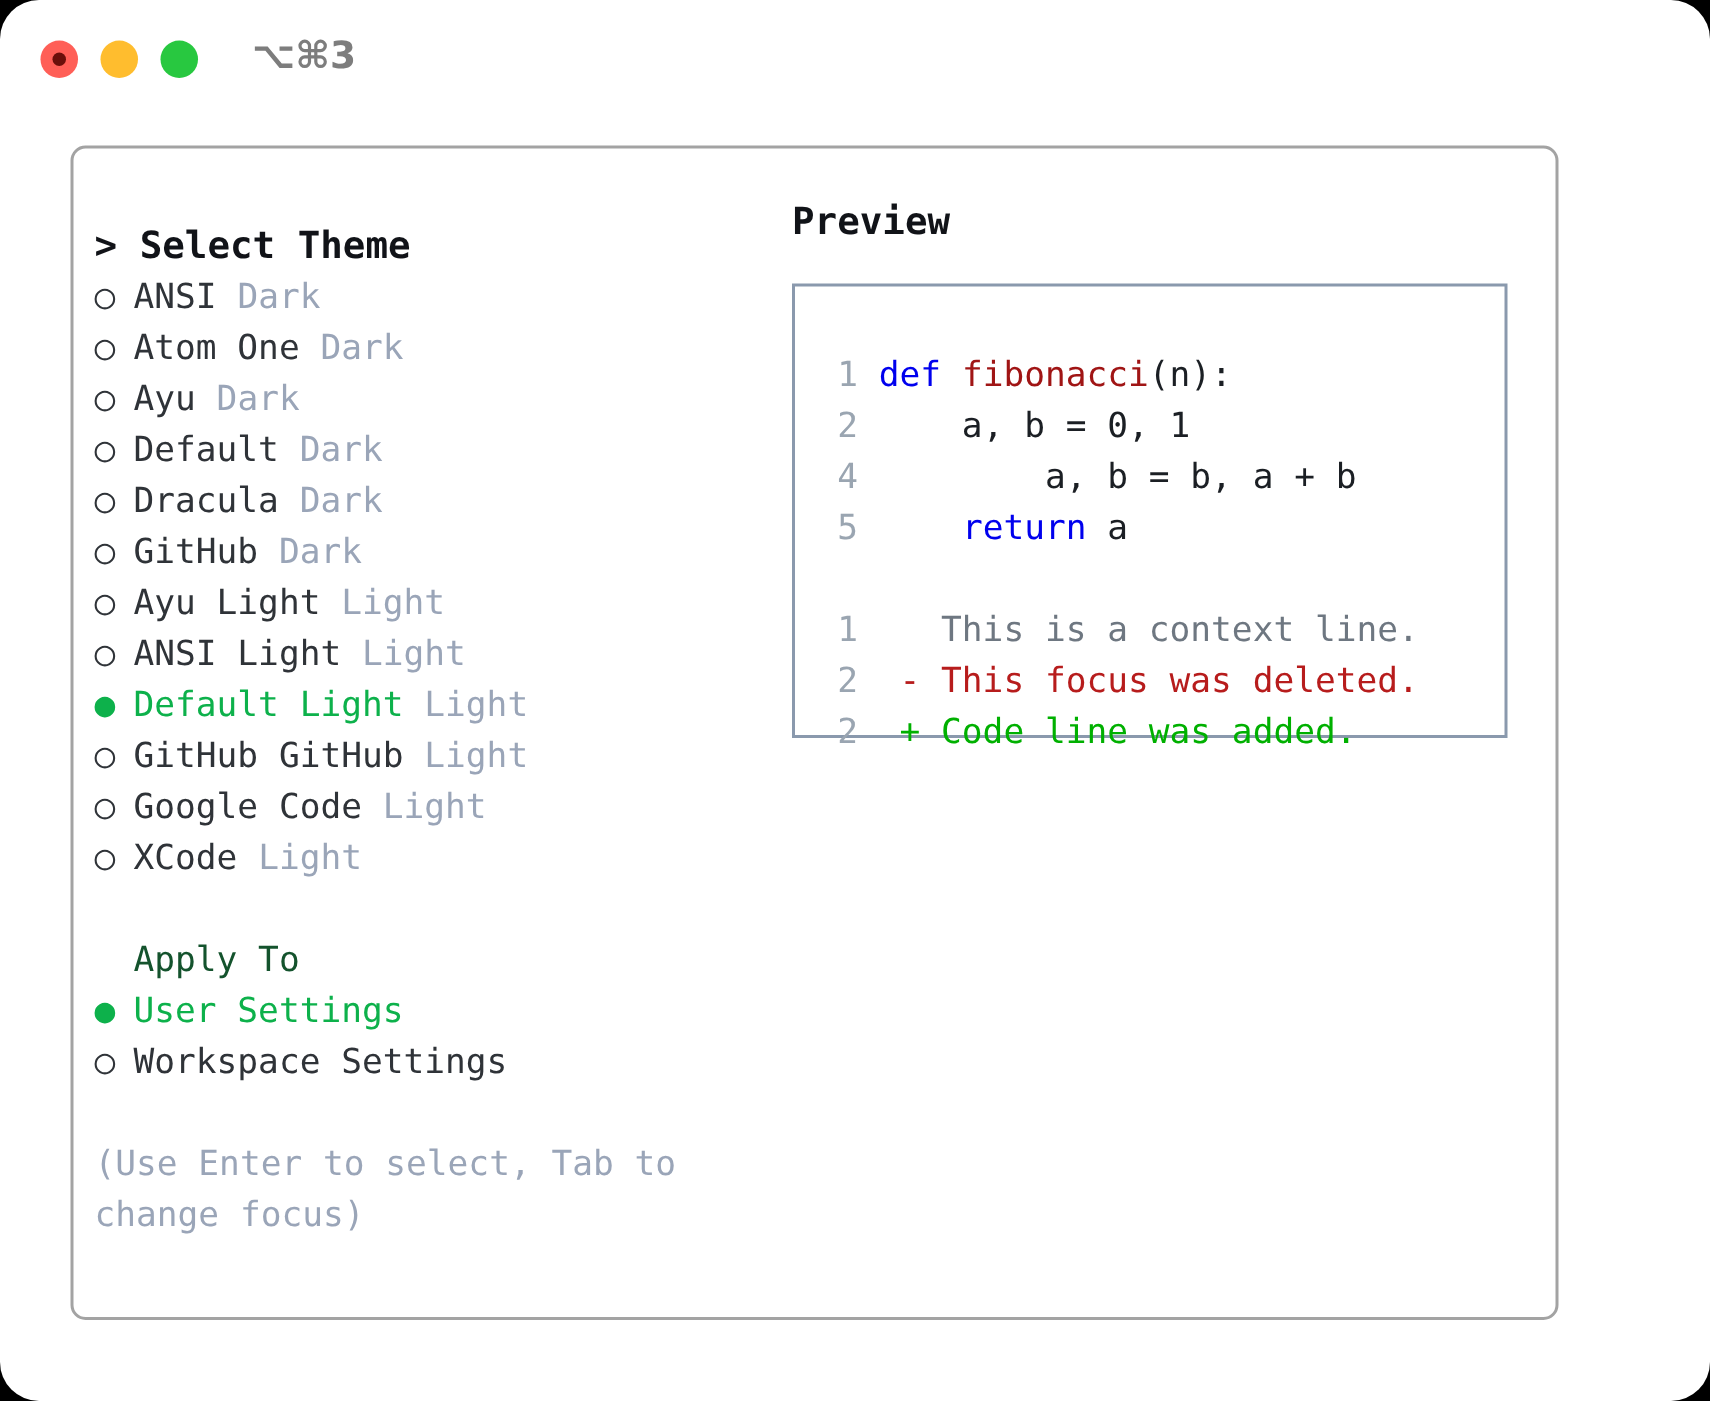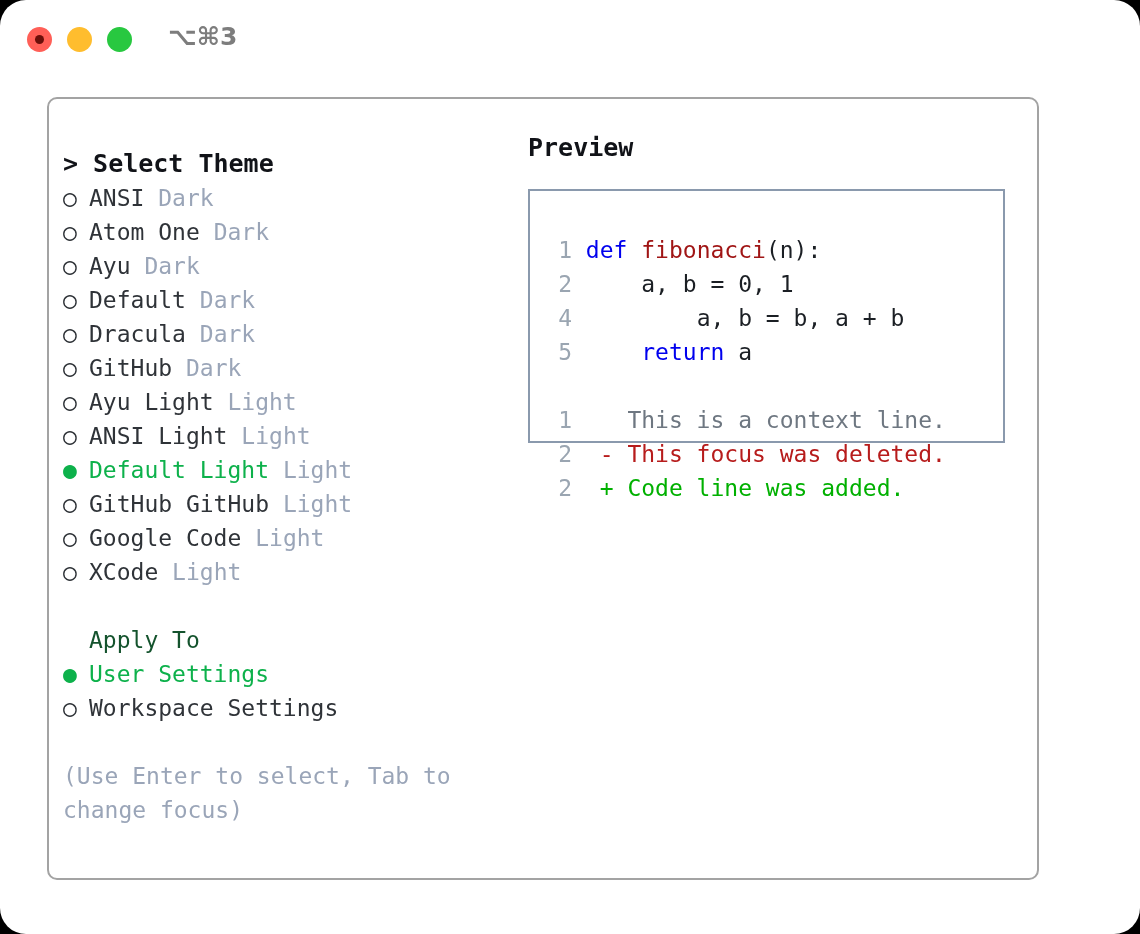--- a/index.html
+++ b/index.html
@@ -141,21 +141,21 @@
   #preview-title {
     font-size: 25px;
     font-weight: bold;
     color: #111318;
     line-height: 34px;
     white-space: pre;
   }
   #preview-box {
     margin-top: 24px;
     width: 477px;
-    height: 254px;
+    height: 303px;
     box-sizing: border-box;
     border: 2px solid #8a99ad;
     background: #ffffff;
     position: relative;
   }
   #code-area {
     position: absolute;
     left: 16px;
     top: 42px;
     right: 6px;

